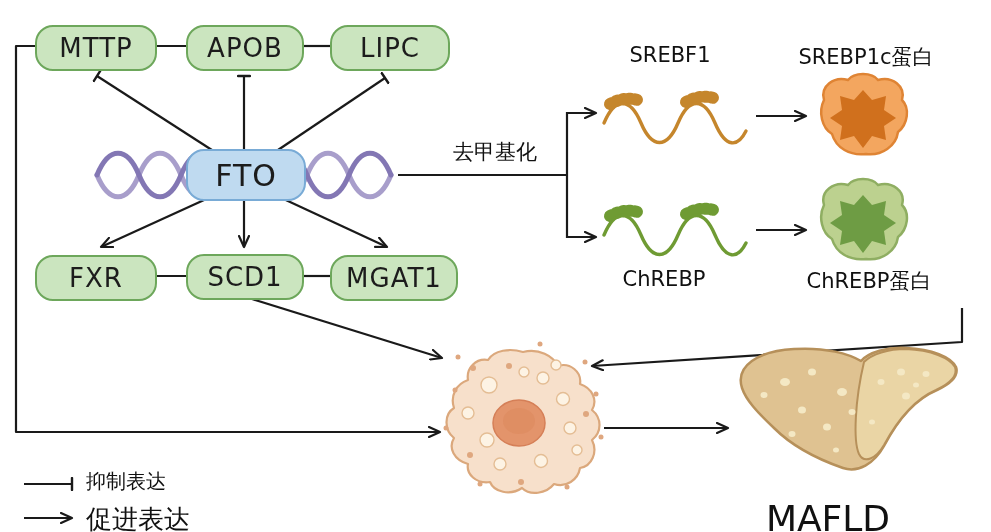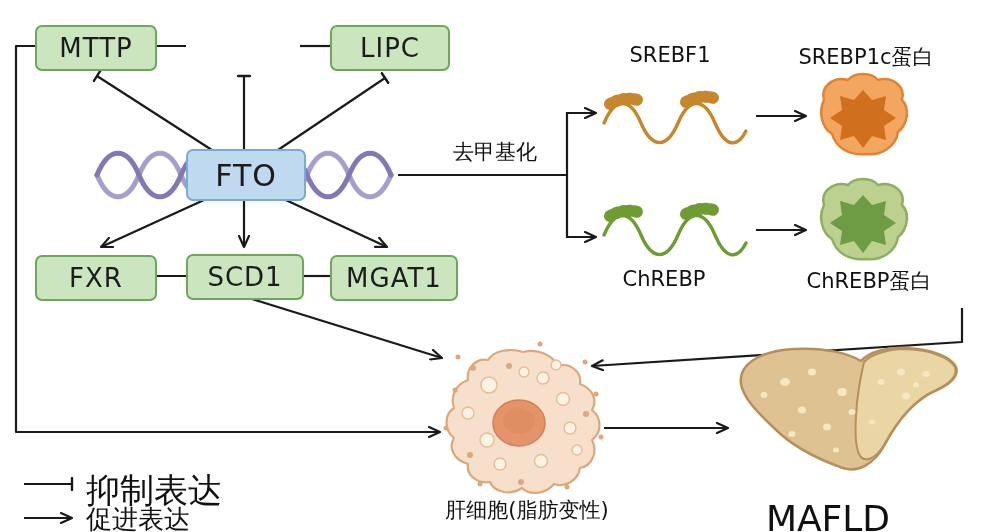--- a/index.html
+++ b/index.html
@@ -3,21 +3,21 @@
 <meta charset="utf-8">
 <style>
   html,body{margin:0;padding:0;background:#ffffff;}
   .stage{
     position:relative;width:991px;height:532px;overflow:hidden;background:#ffffff;
     font-family:"DejaVu Sans","Liberation Sans",sans-serif;color:#111;
   }
   .stage svg{position:absolute;left:0;top:0;z-index:1;}
   .gene-box{
     position:absolute;z-index:2;display:flex;align-items:center;justify-content:center;
-    background:#cbe5bf;border:2.5px solid #6da75b;border-radius:7px;
+    background:#cbe5bf;border:2.5px solid #6da75b;border-radius:18px;
     font-size:26px;letter-spacing:1px;color:#1c1c1c;
   }
   .fto-box{
     background:#bfdaf0;border-color:#79abd6;font-size:30px;
   }
   .lbl{
     position:absolute;z-index:2;white-space:nowrap;font-size:21px;color:#111;
     transform:translateX(-50%);
   }
   .lbl.left-align{transform:none;}
@@ -160,32 +160,32 @@
       </g>
     </g>
 
     <g stroke="#1a1a1a" stroke-width="2.2" fill="none">
       <line x1="24" y1="484" x2="72" y2="484" marker-end="url(#tbar)"></line>
       <line x1="24" y1="518" x2="72" y2="518" marker-end="url(#arrow)"></line>
     </g>
   </svg>
 
   <div class="gene-box" style="left:35px;top:25px;width:118px;height:42px;">MTTP</div>
+  <div class="gene-box" style="left:186px;top:25px;width:114px;height:42px;">APOB</div>
   <div class="gene-box" style="left:330px;top:25px;width:116px;height:42px;">LIPC</div>
 
   <div class="gene-box fto-box" style="left:186px;top:149px;width:116px;height:48px;">FTO</div>
 
   <div class="gene-box" style="left:35px;top:255px;width:118px;height:42px;">FXR</div>
   <div class="gene-box" style="left:186px;top:254px;width:114px;height:42px;text-align:right;">SCD1</div>
   <div class="gene-box" style="left:330px;top:255px;width:124px;height:42px;">MGAT1</div>
 
   <div class="lbl" style="left:486px;top:138px;margin-left:9px;">去甲基化</div>
   <div class="lbl" style="left:670px;top:43px;">SREBF1</div>
   <div class="lbl" style="left:866px;top:43px;">SREBP1c蛋白</div>
   <div class="lbl" style="left:664px;top:267px;">ChREBP</div>
   <div class="lbl" style="left:869px;top:267px;">ChREBP蛋白</div>
-  <div class="lbl" style="left:527px;top:496px;">肝细胞(脂肪变性)</div>
   <div class="lbl big" style="left:828px;top:498px;">MAFLD</div>
 
-  <div class="lbl left-align" style="left:86px;top:468px;font-size:34px;">抑制表达</div>
+  <div class="lbl left-align" style="left:86px;top:468px;font-size:20px;">抑制表达</div>
   <div class="lbl left-align" style="left:86px;top:502px;font-size:26px;">促进表达</div>
 
 </div>
 
 </body></html>

